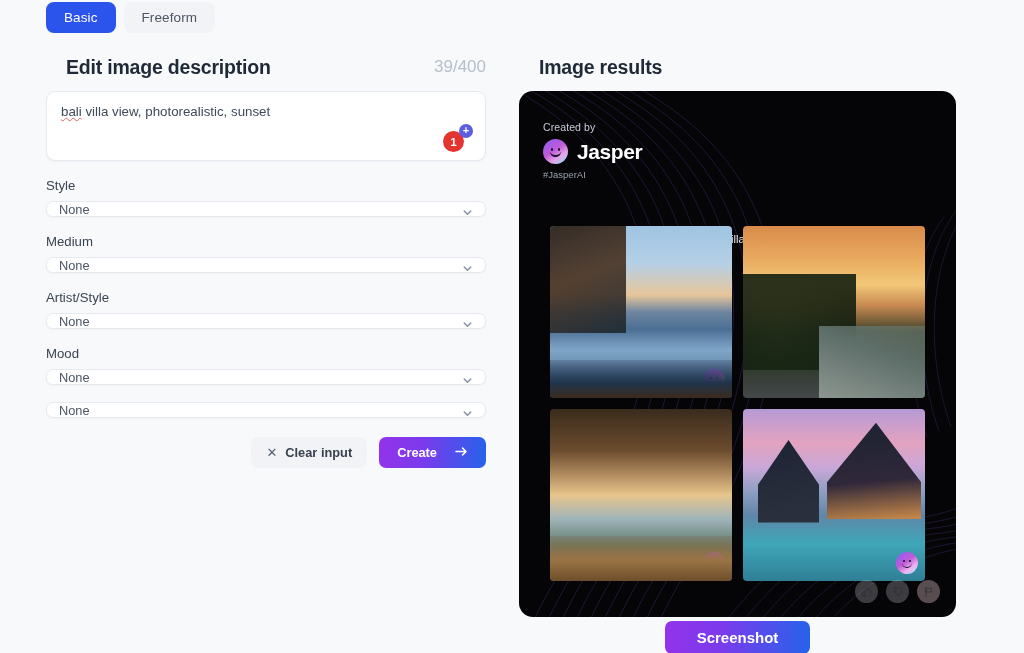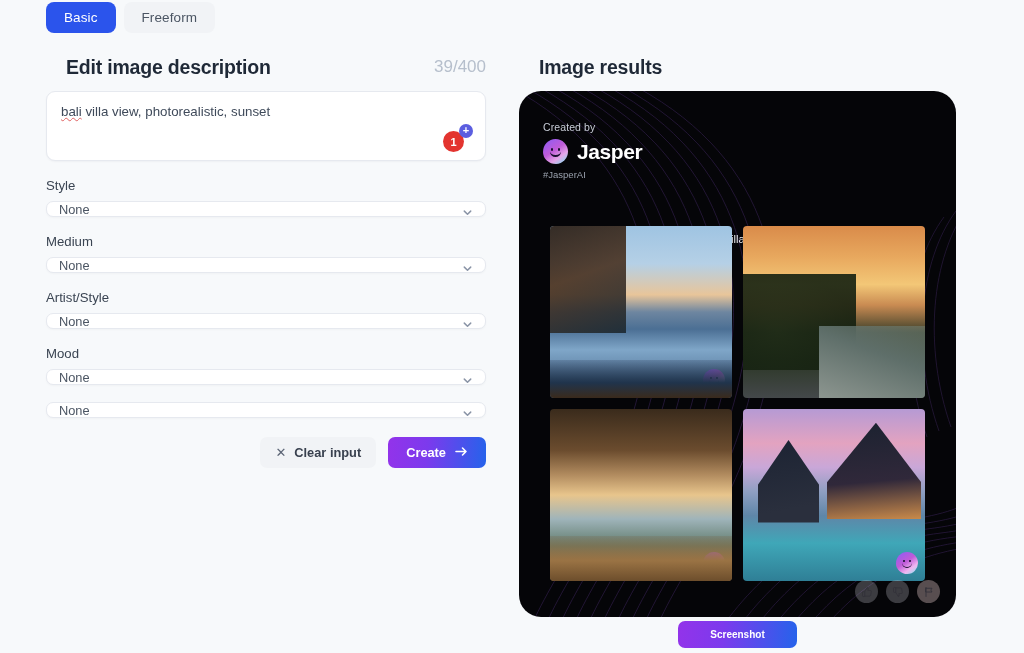--- a/index.html
+++ b/index.html
@@ -67,31 +67,31 @@
 
   .actions { margin-top: 19px; display: flex; justify-content: flex-end; gap: 12px; }
   .btn-clear {
     display: flex; align-items: center; gap: 8px;
     background: #f1f3f6; border: none; border-radius: 7px;
     padding: 8px 15px; font-size: 12.8px; color: #39414f;
     font-weight: 700; cursor: pointer;
   }
   .x-icon { font-size: 13px; color: #5b6475; font-weight: 400; line-height: 1; }
   .btn-create {
-    display: flex; align-items: center; gap: 9px;
+    display: flex; align-items: center; gap: 18px;
     background: linear-gradient(95deg,#9333ea 0%,#7c3aed 40%,#2563eb 100%);
     border: none; border-radius: 7px; padding: 8px 18px;
     font-size: 12.8px; color: #ffffff; font-weight: 700; cursor: pointer;
   }
 
   
   .right { position: absolute; left: 519px; top: 56px; width: 462px; }
   .card {
     position: relative; margin-top: 12px; width: 437px; height: 526px;
-    background: #050508; border-radius: 22px; overflow: hidden;
+    background: #050508; border-radius: 14px; overflow: hidden;
   }
   .swirls { position: absolute; inset: 0; opacity: .85; pointer-events: none; }
   .card-head { position: absolute; left: 24px; top: 30px; }
   .created-by { font-size: 10.5px; color: #c7ccd6; letter-spacing: .1px; }
   .brand-row { display: flex; align-items: center; gap: 9px; margin-top: 6px; }
   .jasper-logo {
     width: 25px; height: 25px; border-radius: 50% 50% 48% 52%/52% 50% 50% 48%;
     background: linear-gradient(145deg,#8b5cf6 0%,#c05bd8 45%,#e4a6e8 70%,#6ee7f0 100%);
     position: relative;
   }
@@ -132,21 +132,21 @@
     display: flex; align-items: center; justify-content: center; cursor: pointer;
   }
   .round-btn.flag { background: rgba(205,180,180,.42); }
   .round-btn svg { width: 12px; height: 12px; color: #33323a; }
 
   .screenshot-wrap { position: absolute; left: 519px; top: 621px; width: 437px;
                      display: flex; justify-content: center; }
   .btn-screenshot {
     background: linear-gradient(95deg,#9333ea 0%,#7c3aed 38%,#2563eb 100%);
     border: none; border-radius: 7px; padding: 8px 32px;
-    font-size: 10px; color: #ffffff; font-weight: 700; cursor: pointer;
+    font-size: 15px; color: #ffffff; font-weight: 700; cursor: pointer;
   }
 
   
   .img1 { background:
     linear-gradient(180deg,#9fc4e2 0%,#b5d0e6 22%,#e8c59a 40%,#6e86a0 50%,#4b6f94 60%,#7fa6c8 72%,#3d5d80 100%); }
   .img1::before { content:""; position:absolute; left:0; top:0; width:42%; height:62%;
     background: linear-gradient(160deg,#2b1f16 0%,#4a3424 45%,#1d2a33 100%); opacity:.92; }
   .img1::after { content:""; position:absolute; left:0; bottom:0; width:100%; height:22%;
     background: linear-gradient(180deg,rgba(60,80,110,.3),#20344c 60%,#3a2a1c 100%); }
   .img2 { background:

